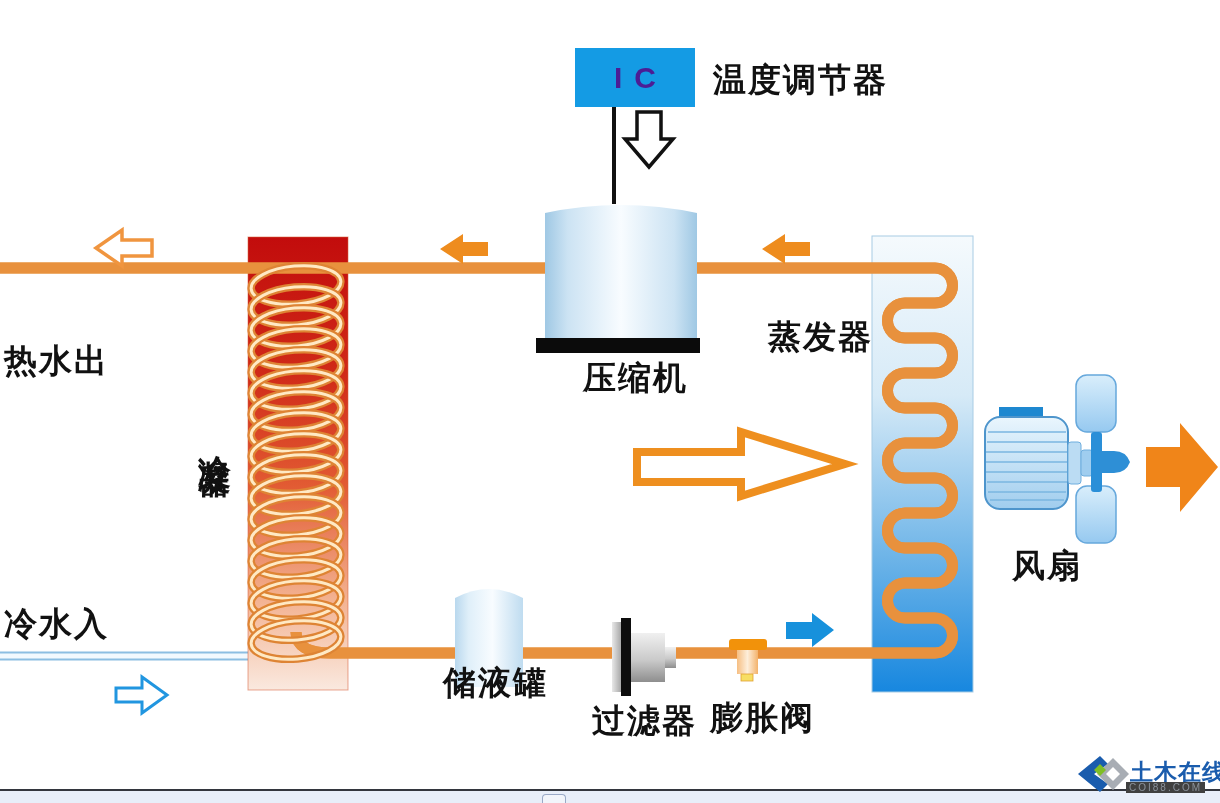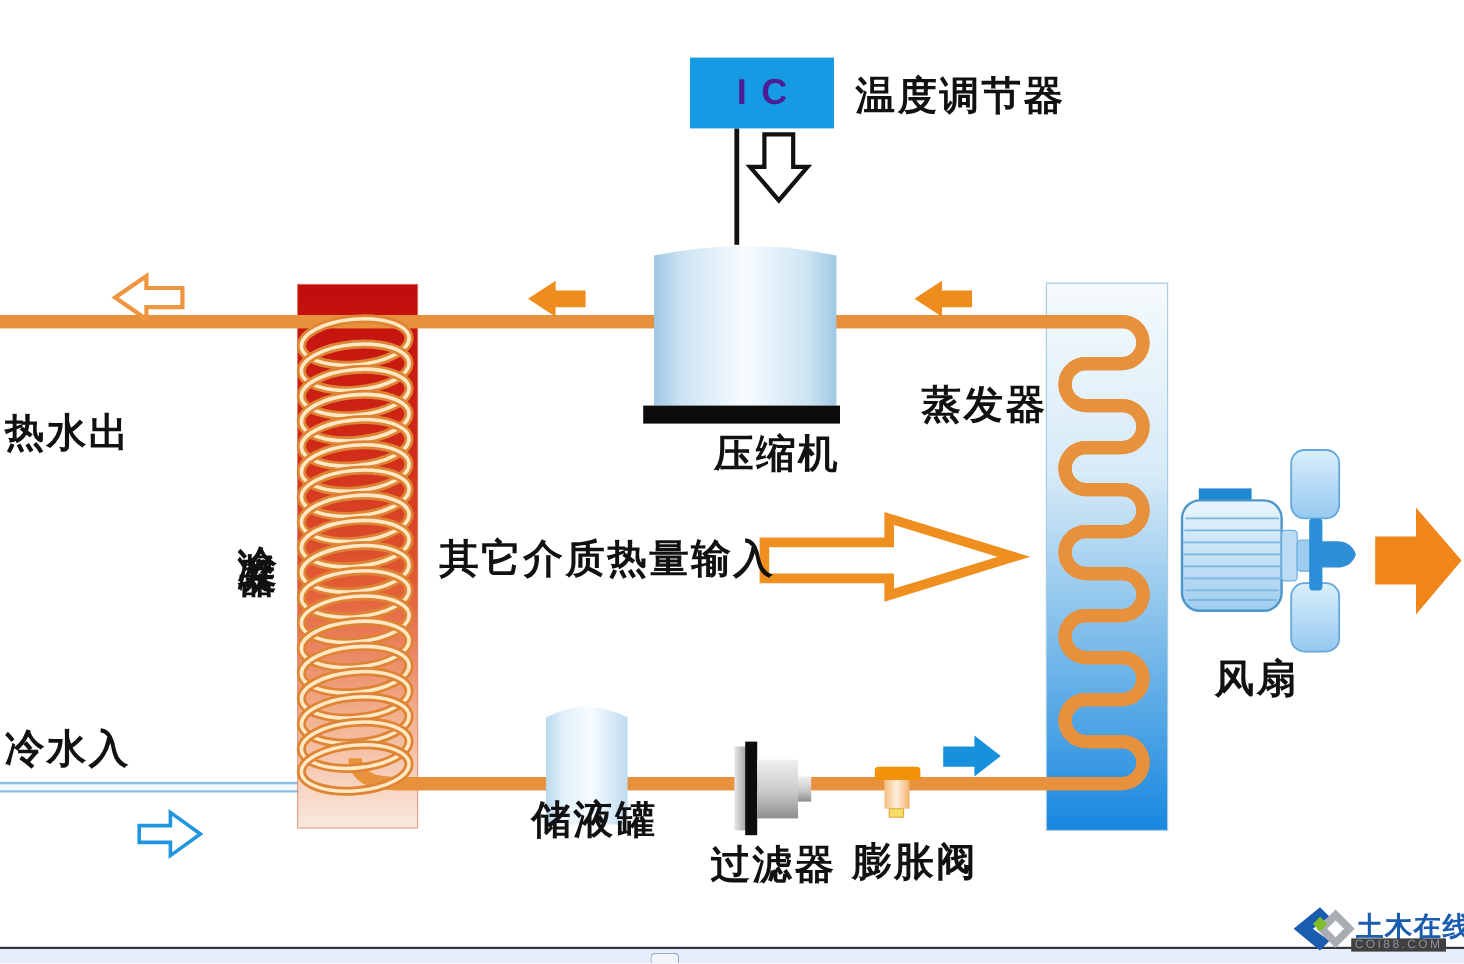--- a/index.html
+++ b/index.html
@@ -205,24 +205,23 @@
   </g>
 
   <polygon points="1146,447 1180,447 1180,423 1218,467 1180,512 1180,487 1146,487" fill="#F08519"></polygon>
 </svg>
 
 <div class="ic-box">
   <span>IC</span>
 </div>
 
 <div class="lbl" style="left:713px;top:62px;">温度调节器</div>
-<div class="lbl" style="left:595px;top:360px;">压缩机</div>
+<div class="lbl" style="left:583px;top:360px;">压缩机</div>
 <div class="lbl" style="left:4px;top:303px;margin-top:40px;">热水出</div>
 <div class="lbl lbl-vert" style="left:196px;top:428px;">冷凝器</div>
-<div class="lbl" style="left:366px;top:448px;">其它介质热量输入</div>
 <div class="lbl" style="left:768px;top:319px;">蒸发器</div>
 <div class="lbl" style="left:1012px;top:548px;text-align:center;">风扇</div>
 <div class="lbl" style="left:4px;top:606px;">冷水入</div>
 <div class="lbl" style="left:443px;top:665px;">储液罐</div>
 <div class="lbl" style="left:592px;top:703px;text-align:right;">过滤器</div>
 <div class="lbl" style="left:710px;top:703px;font-family:Liberation Mono, monospace;">膨胀阀</div>
 
 <div class="footer-line"></div>
 <div class="footer-bar"></div>
 <div class="footer-btn"></div>

